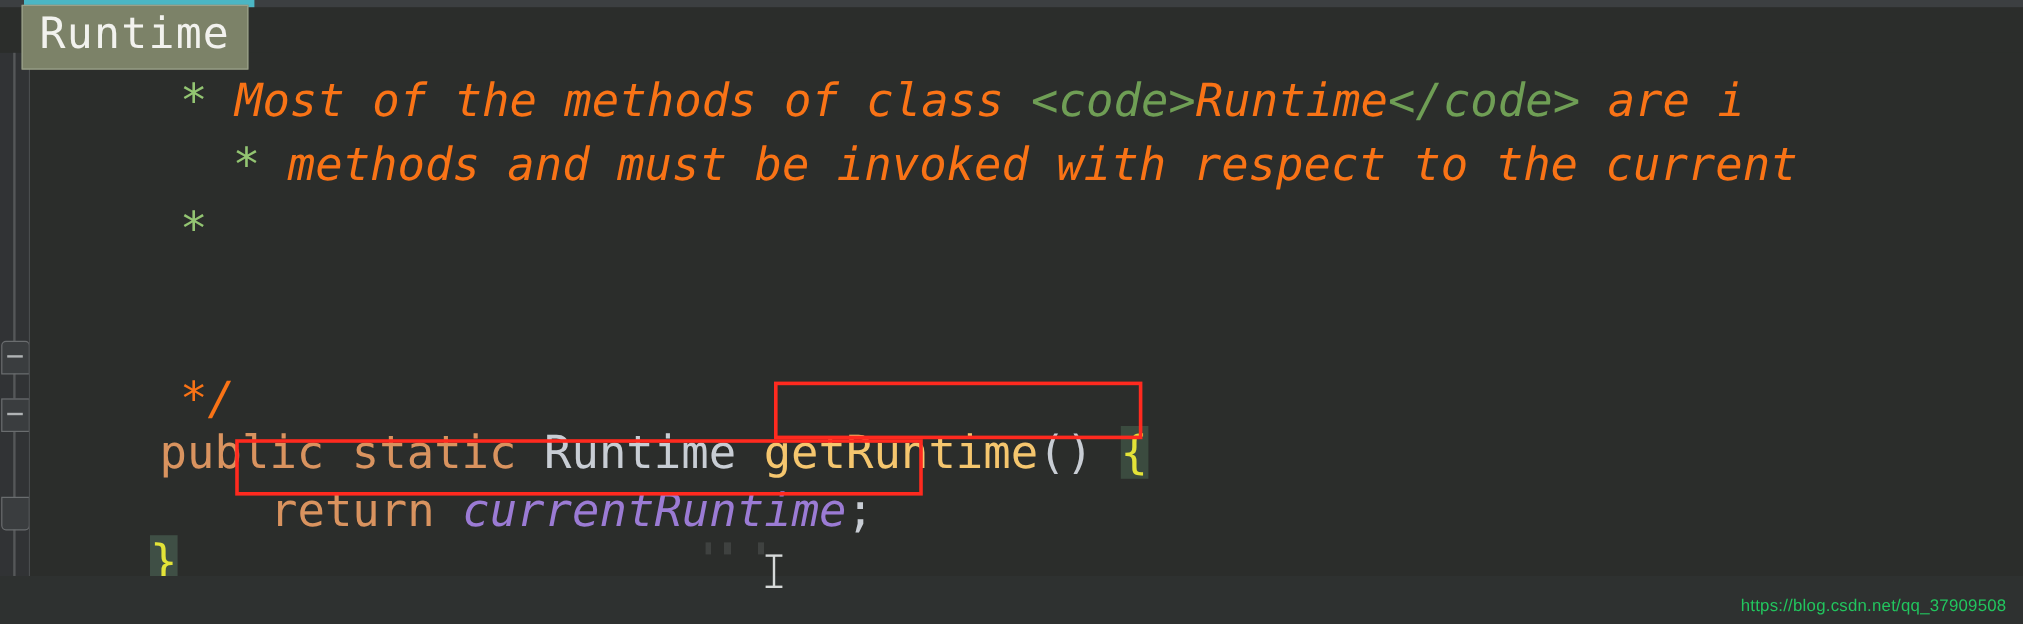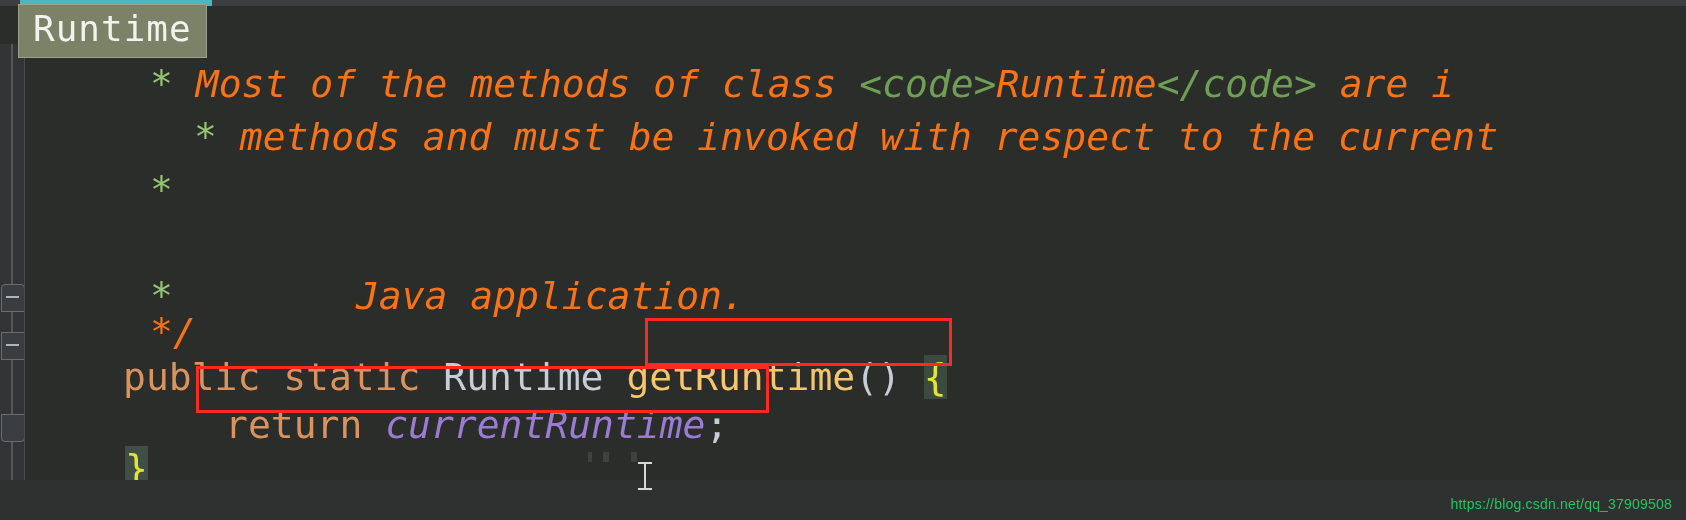--- a/index.html
+++ b/index.html
@@ -234,25 +234,24 @@
 
   <div class="editor">
 
     <div class="code-line" style="left:125px; top:14px;"><span class="cmt-star">*</span><span class="cmt"> Most of the methods of class </span><span class="cmt-html">&lt;code&gt;</span><span class="cmt">Runtime</span><span class="cmt-html">&lt;/code&gt;</span><span class="cmt"> are i</span></div>
 
     <div class="code-line" style="left:125px; top:67px;margin-left:44px;"><span class="cmt-star">*</span><span class="cmt"> methods and must be invoked with respect to the current</span></div>
 
     <div class="code-line" style="left:125px; top:120px;"><span class="cmt-star">*</span></div>
 
 
-    <div class="code-line" style="left:125px; top:226px;"><span class="cmt-star">*</span><span class="cmt">        Java application.</span></div>
 
     <div class="code-line" style="left:125px; top:262px;"><span class="cmt">*/</span></div>
 
-    <div class="code-line" style="left:98px; top:307px;"><span class="kw">public</span><span class="punct"> </span><span class="kw">static</span><span class="punct"> </span><span class="type">Runtime</span><span class="punct"> </span><span class="method">getRuntime</span><span class="punct">()</span><span class="punct"> </span><span class="brace-hl">{</span></div>
+    <div class="code-line" style="left:108px; top:307px;"><span class="kw">public</span><span class="punct"> </span><span class="kw">static</span><span class="punct"> </span><span class="type">Runtime</span><span class="punct"> </span><span class="method">getRuntime</span><span class="punct">()</span><span class="punct"> </span><span class="brace-hl">{</span></div>
 
     <div class="code-line" style="left:200px; top:355px;"><span class="kw">return</span><span class="punct"> </span><span class="field">currentRuntime</span><span class="semi">;</span></div>
 
     <div class="code-line" style="left:100px; top:398px;"><span class="brace-hl2">}</span></div>
 
   </div>
 
   <div class="annot-box annot-method"></div>
   <div class="annot-box annot-return"></div>
 

